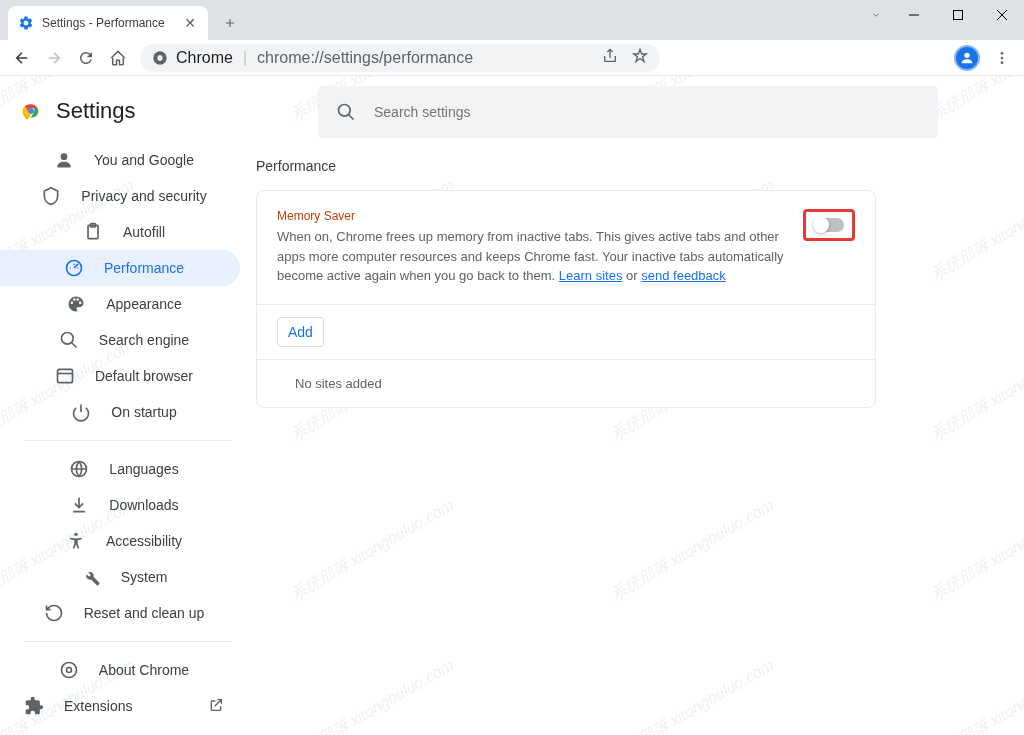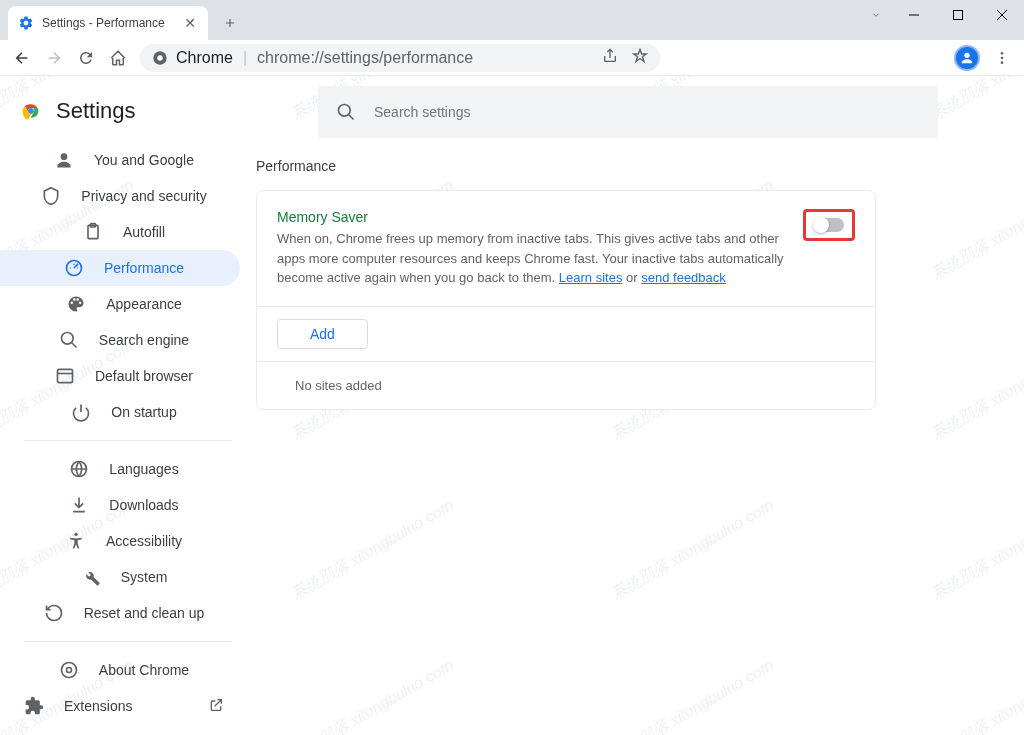--- a/index.html
+++ b/index.html
@@ -48,29 +48,29 @@
 .main { flex: 1; padding: 0 24px 0 0; }
 .search-wrap { padding: 10px 0 20px 0; display: flex; justify-content: center; }
 .search-box { width: 620px; height: 52px; background: #f1f3f4; border-radius: 4px; display: flex; align-items: center; padding: 6px 18px; gap: 18px; }
 .search-box svg { color: #5f6368; }
 .search-input { border: none; background: transparent; outline: none; font-size: 14px; color: #5f6368; flex: 1; }
 .section-title { font-size: 14px; color: #3c4043; margin-bottom: 16px; font-weight: 500; }
 .card { width: 620px; border: 1px solid #e8eaed; border-radius: 8px; background: #fff; }
 .card-row { padding: 18px 20px; }
 .row1 { display: flex; align-items: flex-start; gap: 14px; border-bottom: 1px solid #e8eaed; }
 .row1-text { flex: 1; }
-.row1-title { font-size: 14px; color: #15803d; margin-bottom: 4px; }
+.row1-title { font-size: 12px; color: #c2410c; margin-bottom: 4px; }
 .row1-desc { font-size: 13px; color: #5f6368; line-height: 1.5; }
 .row1-desc a { color: #1a73e8; text-decoration: underline; }
 .toggle-wrap { border: 3px solid #e53935; padding: 6px 8px; border-radius: 4px; }
 .toggle { width: 30px; height: 14px; background: #bdc1c6; border-radius: 7px; position: relative; cursor: pointer; }
 .toggle-knob { width: 16px; height: 16px; background: #fff; border-radius: 50%; position: absolute; top: -1px; left: -1px; box-shadow: 0 1px 3px rgba(0,0,0,0.3); }
 .row2 { display: flex; align-items: center; justify-content: space-between; padding: 12px 20px; border-bottom: 1px solid #e8eaed; }
 .row2-title { font-size: 14px; color: #3c4043; }
-.add-btn { border: 1px solid #dadce0; background: #fff; color: #1a73e8; padding: 6px 32px; border-radius: 4px; font-size: 14px; cursor: pointer; font-weight: 500; }
+.add-btn { border: 1px solid #dadce0; background: #fff; color: #1a73e8; padding: 6px 10px; border-radius: 4px; font-size: 14px; cursor: pointer; font-weight: 500; }
 .row3 { padding: 16px 20px; text-align: left; font-size: 13px; color: #5f6368; }
 .row3-text { padding-left: 18px; }
 
 
 .watermark { position: absolute; inset: 0; pointer-events: none; overflow: hidden; z-index: 0; }
 .watermark span { position: absolute; color: rgba(90,130,170,0.12); font-size: 16px; font-style: italic; transform: rotate(-30deg); white-space: nowrap; }
 .content, .titlebar, .toolbar { position: relative; z-index: 1; }
 </style>
 </head>
 <body>

